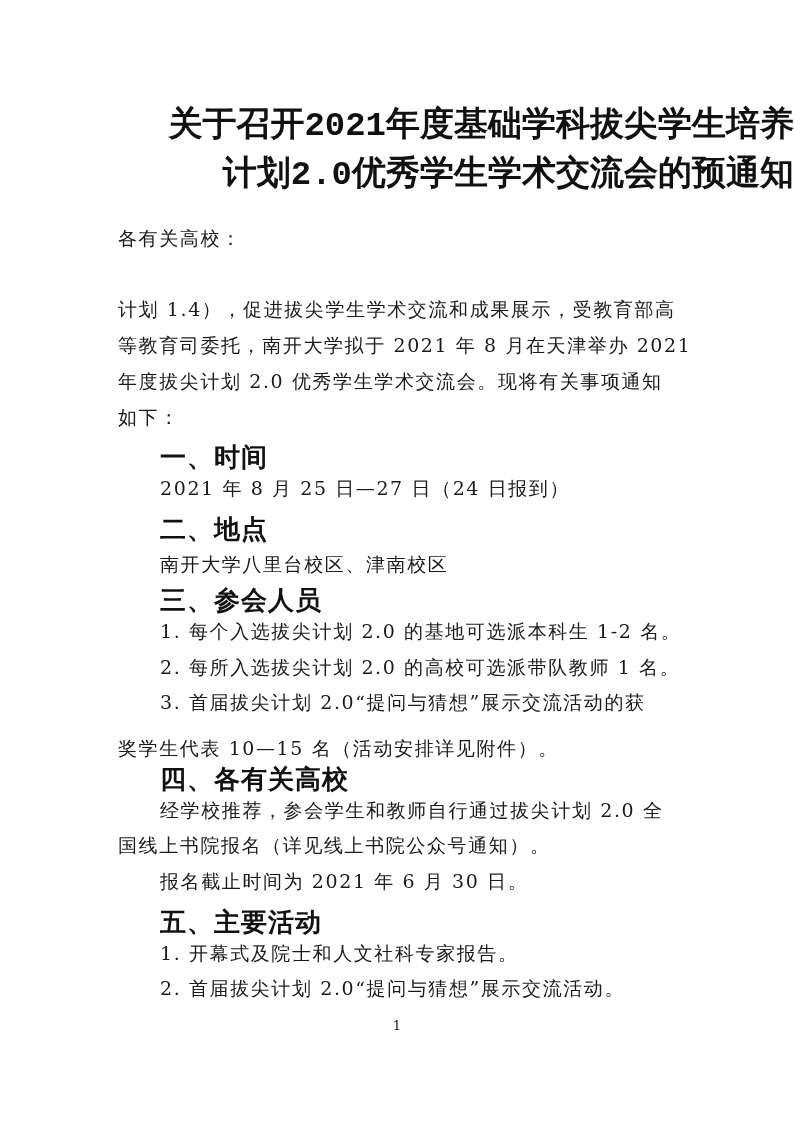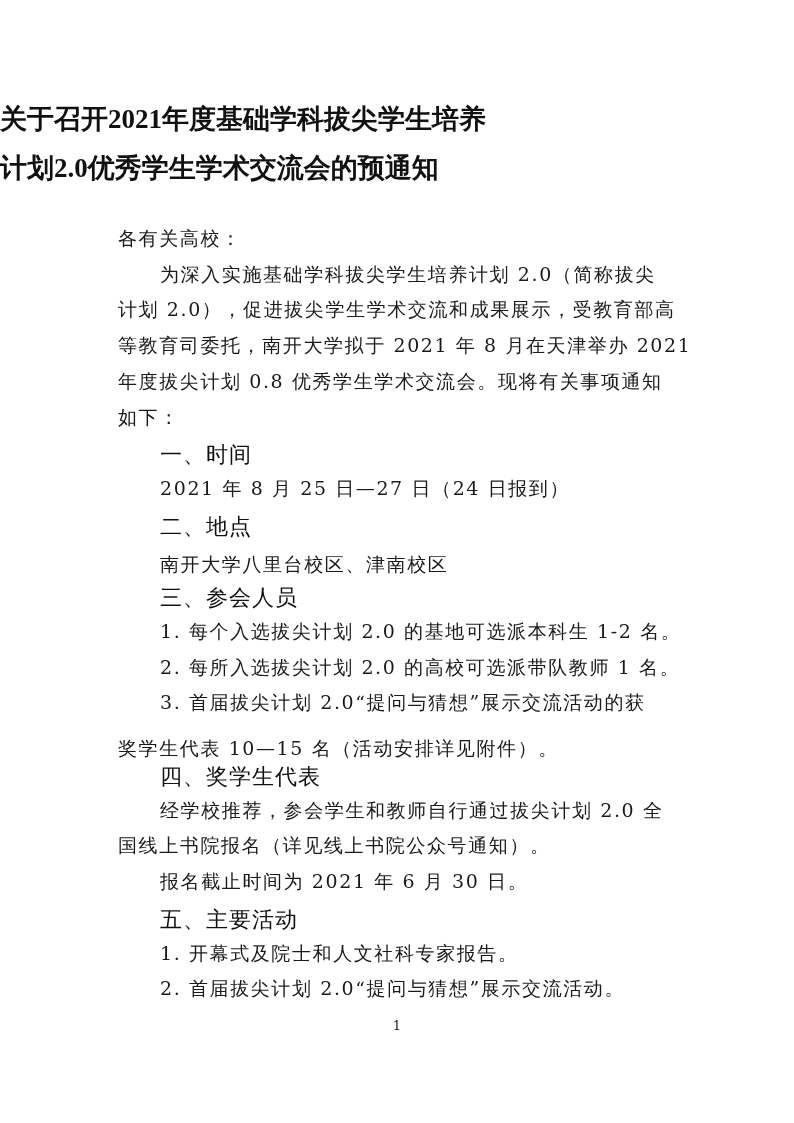--- a/index.html
+++ b/index.html
@@ -1,52 +1,51 @@
 <!DOCTYPE html>
 <html><head>
 <meta charset="utf-8">
 <style>
   html, body { margin:0; padding:0; background:#ffffff; }
   body { width:794px; height:1123px; position:relative; overflow:hidden; }
   .page { position:absolute; left:0; top:0; width:794px; height:1123px; background:#fff; color:#111; }
-  .title { position:absolute; left:0; width:794px; text-align:left; font-family:Liberation Serif, serif; font-weight:bold; font-size:27px; letter-spacing:0px; color:#111; }
+  .title { position:absolute; left:0; width:794px; text-align:right; font-family:Liberation Mono, monospace; font-weight:bold; font-size:34px; letter-spacing:0px; color:#111; }
   .t1 { top:101px; }
   .t2 { top:150px; }
   .line { position:absolute; font-family:"DejaVu Serif", serif; font-size:19px; color:#1a1a1a; white-space:nowrap; letter-spacing:1.6px; }
-  .h { font-family:"DejaVu Sans", sans-serif; font-weight:normal; font-size:22px; letter-spacing:1px; color:#111; }
+  .h { font-family:"DejaVu Sans", sans-serif; font-weight:bold; font-size:26px; letter-spacing:1px; color:#111; }
   .pagenum { position:absolute; top:1018px; left:0; width:794px; text-align:center; font-family:"DejaVu Serif", serif; font-size:13px; color:#222; }
 </style>
 </head>
 <body>
 
 <div class="page">
   <div class="title t1">关于召开2021年度基础学科拔尖学生培养</div>
   <div class="title t2">计划2.0优秀学生学术交流会的预通知</div>
 
   <div class="line" style="left:118px; top:226px;">各有关高校：</div>
 
-  <div class="line" style="left:160px; top:262px;">为深入实施基础学科拔尖学生培养计划 2.0（简称拔尖</div>
-  <div class="line" style="left:118px; top:297px;">计划 2.0），促进拔尖学生学术交流和成果展示，受教育部高</div>
+  <div class="line" style="left:118px; top:297px;">计划 1.4），促进拔尖学生学术交流和成果展示，受教育部高</div>
   <div class="line" style="left:118px; top:333px;">等教育司委托，南开大学拟于 2021 年 8 月在天津举办 2021</div>
-  <div class="line" style="left:118px; top:369px;">年度拔尖计划 0.8 优秀学生学术交流会。现将有关事项通知</div>
+  <div class="line" style="left:118px; top:369px;">年度拔尖计划 2.0 优秀学生学术交流会。现将有关事项通知</div>
   <div class="line" style="left:118px; top:405px;">如下：</div>
 
   <div class="line h" style="left:160px; top:440px;">一、时间</div>
   <div class="line" style="left:160px; top:476px;">2021 年 8 月 25 日—27 日（24 日报到）</div>
 
   <div class="line h" style="left:160px; top:512px;">二、地点</div>
   <div class="line" style="left:160px; top:552px;">南开大学八里台校区、津南校区</div>
 
   <div class="line h" style="left:160px; top:583px;">三、参会人员</div>
   <div class="line" style="left:160px; top:619px;">1. 每个入选拔尖计划 2.0 的基地可选派本科生 1-2 名。</div>
   <div class="line" style="left:160px; top:655px;">2. 每所入选拔尖计划 2.0 的高校可选派带队教师 1 名。</div>
   <div class="line" style="left:160px; top:690px;">3. 首届拔尖计划 2.0“提问与猜想”展示交流活动的获</div>
   <div class="line" style="left:118px; top:726px;margin-top:10px;">奖学生代表 10—15 名（活动安排详见附件）。</div>
 
-  <div class="line h" style="left:160px; top:762px;">四、奖学生代表</div>
+  <div class="line h" style="left:160px; top:762px;">四、各有关高校</div>
   <div class="line" style="left:160px; top:798px;text-align:right;">经学校推荐，参会学生和教师自行通过拔尖计划 2.0 全</div>
   <div class="line" style="left:118px; top:833px;">国线上书院报名（详见线上书院公众号通知）。</div>
   <div class="line" style="left:160px; top:869px;">报名截止时间为 2021 年 6 月 30 日。</div>
 
   <div class="line h" style="left:160px; top:905px;">五、主要活动</div>
   <div class="line" style="left:160px; top:941px;">1. 开幕式及院士和人文社科专家报告。</div>
   <div class="line" style="left:160px; top:976px;">2. 首届拔尖计划 2.0“提问与猜想”展示交流活动。</div>
 
   <div class="pagenum">1</div>
 </div>

